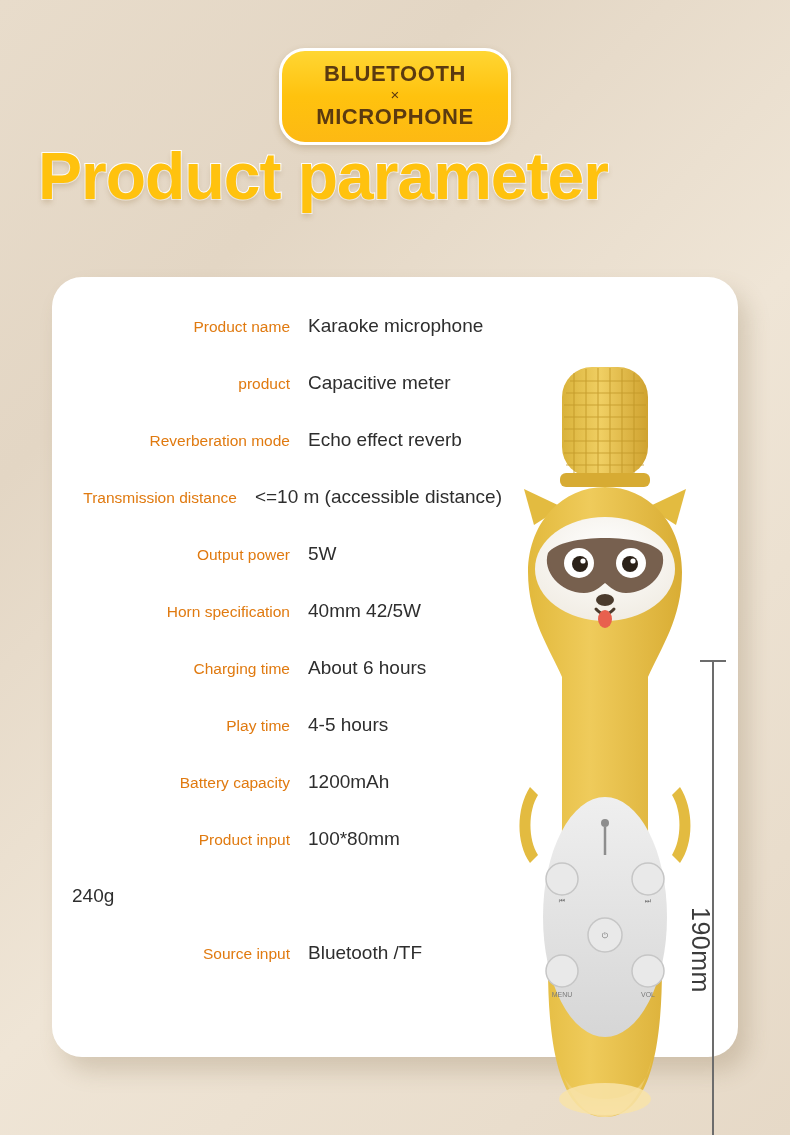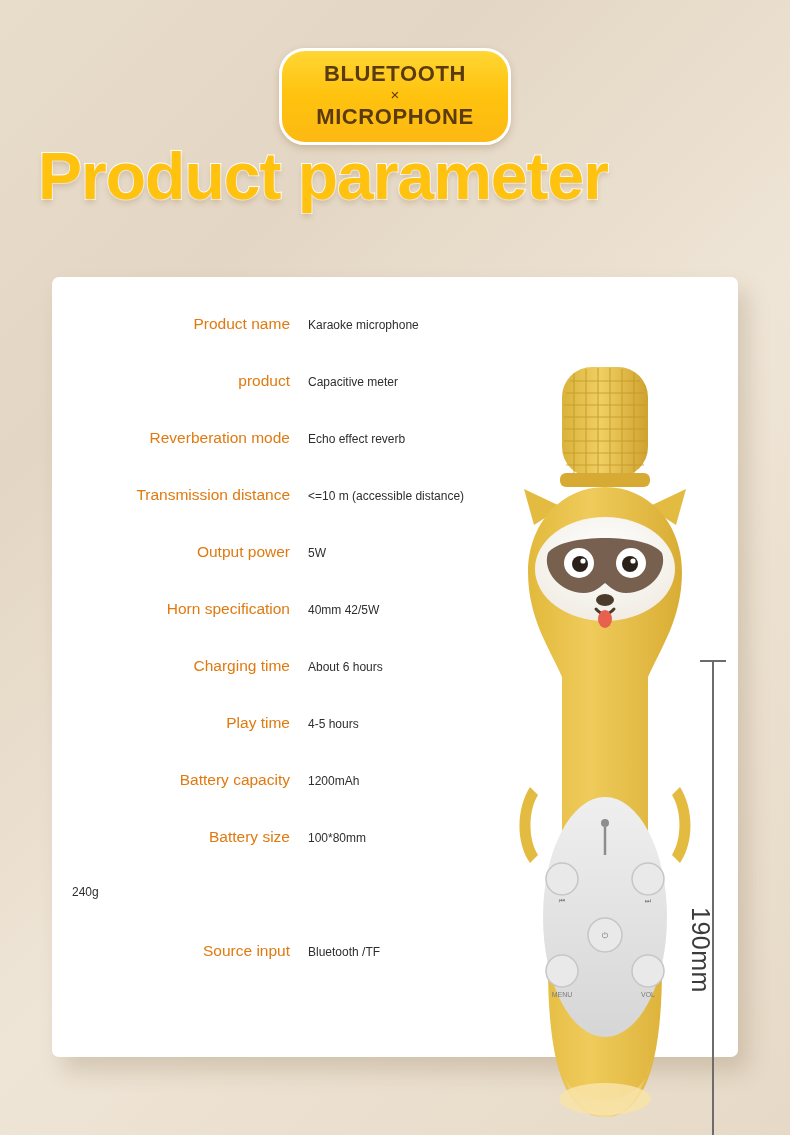--- a/index.html
+++ b/index.html
@@ -72,21 +72,21 @@
   }
 
   
   .card {
     position: absolute;
     left: 52px;
     top: 277px;
     width: 686px;
     height: 780px;
     background: #ffffff;
-    border-radius: 7px;
+    border-radius: 30px;
     box-shadow: 10px 14px 22px rgba(120,95,60,0.22);
   }
 
   
   .spec-list {
     position: absolute;
     left: 20px;
     top: 38px;
     width: 430px;
   }
@@ -98,21 +98,21 @@
   .spec-label {
     width: 218px;
     text-align: right;
     padding-right: 18px;
     color: #e07a10;
     font-size: 15.5px;
     white-space: nowrap;
   }
   .spec-value {
     color: #2e2e2e;
-    font-size: 12px;
+    font-size: 19px;
     white-space: nowrap;
   }
 
   
   .product-area {
     position: absolute;
     left: 400px;
     top: 70px;
     width: 286px;
     height: 700px;
@@ -201,21 +201,21 @@
       </div>
       <div class="spec-row">
         <div class="spec-label">Play time</div>
         <div class="spec-value">4-5 hours</div>
       </div>
       <div class="spec-row">
         <div class="spec-label">Battery capacity</div>
         <div class="spec-value">1200mAh</div>
       </div>
       <div class="spec-row">
-        <div class="spec-label">Battery size</div>
+        <div class="spec-label">Product input</div>
         <div class="spec-value">100*80mm</div>
       </div>
       <div class="spec-row">
         <div class="spec-value">240g</div>
       </div>
       <div class="spec-row">
         <div class="spec-label">Source input</div>
         <div class="spec-value">Bluetooth /TF</div>
       </div>
     </div>

